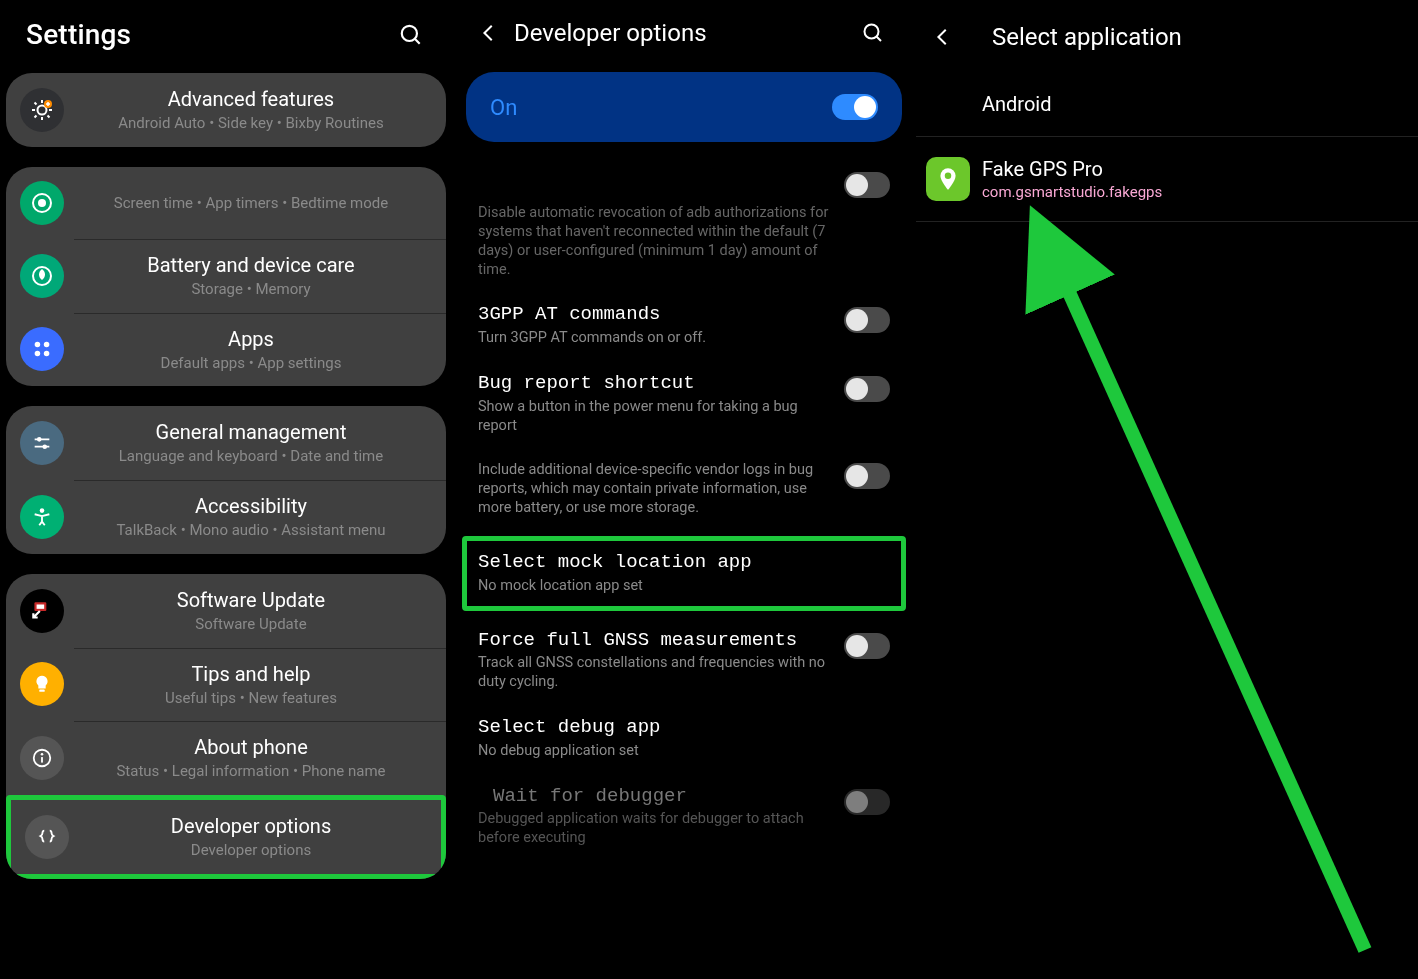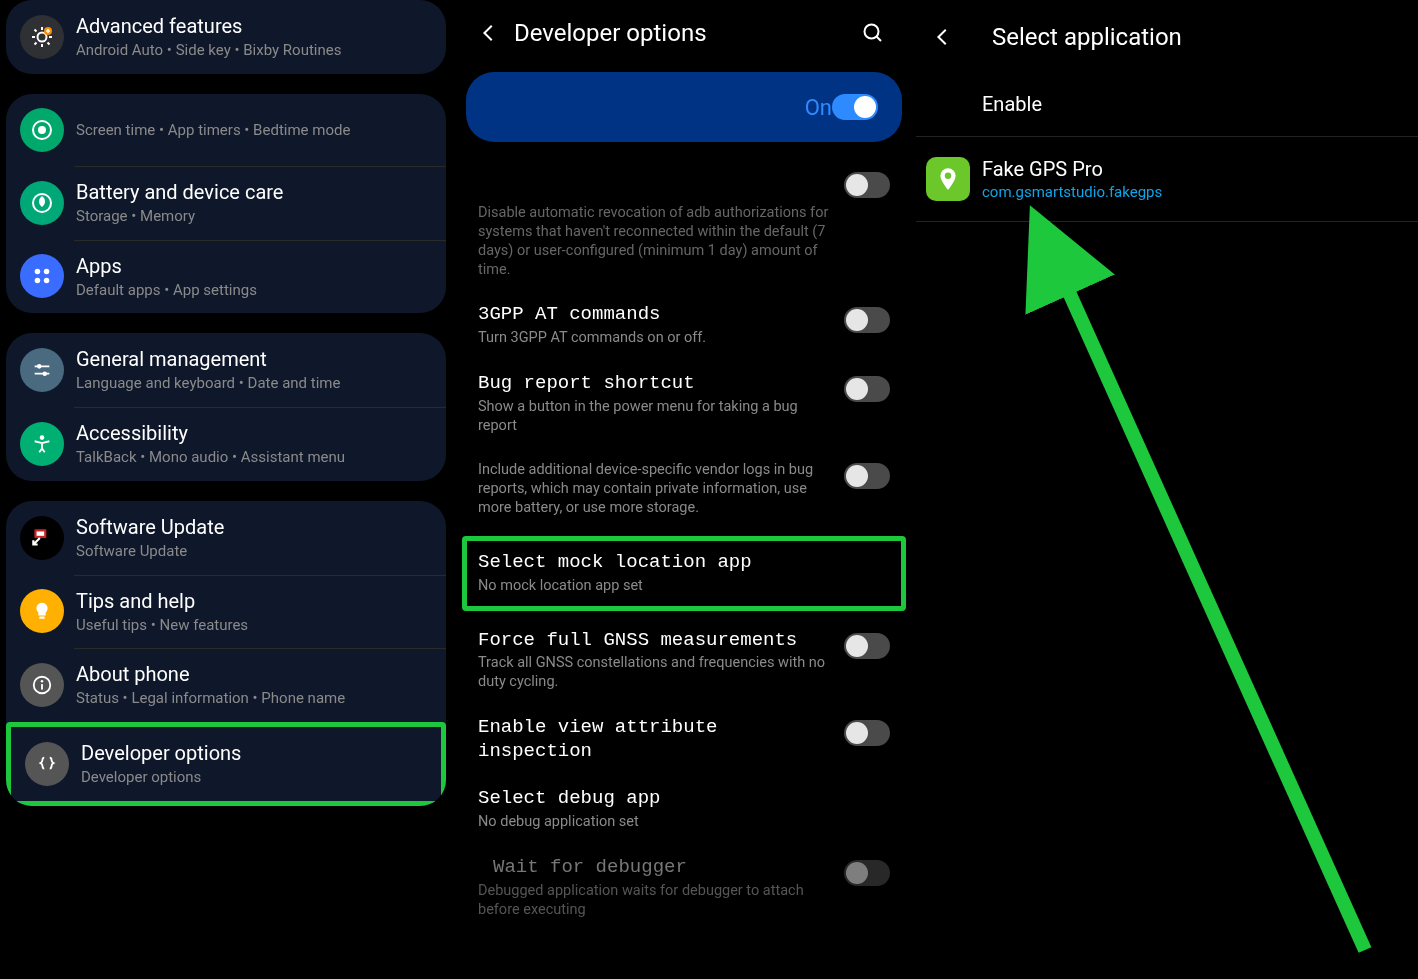--- a/index.html
+++ b/index.html
@@ -7,36 +7,36 @@
   .col { position: absolute; top: 0; height: 979px; background: #000; color: #fff; }
   .col1 { left: 0; width: 452px; }
   .col2 { left: 462px; width: 444px; }
   .col3 { left: 916px; width: 502px; }
 
   
   .c1-header { display:flex; align-items:center; justify-content:space-between; padding: 18px 26px 22px 26px; }
   .c1-title { font-size: 28px; font-weight: 500; letter-spacing: 0.2px; }
   .search-btn { width: 30px; height: 30px; display:flex; align-items:center; justify-content:center; }
 
-  .card { background: #0f172a; border-radius: 26px; margin: 0 6px; overflow: hidden; }
+  .card { background: #404040; border-radius: 26px; margin: 0 6px; overflow: hidden; text-align: center; }
   .gap { height: 20px; }
   .row { display:flex; align-items:center; padding: 14px 20px 14px 14px; position: relative; }
   .row + .row .divider { position:absolute; top:0; left:68px; right:0; height:1px; background:#2a2a2a; }
   .icon-wrap { width: 44px; height: 44px; border-radius: 22px; display:flex; align-items:center; justify-content:center; flex: 0 0 44px; margin-right: 12px; }
   .row-text { flex:1; min-width:0; }
   .row-title { font-size: 20px; font-weight: 400; color:#fff; line-height:1.25; }
   .row-sub { font-size: 15px; color:#8a8a8a; line-height:1.25; margin-top:2px; }
 
   .highlight1 { border: 5px solid #1ec83c; border-radius: 4px; }
 
   
   .c2-header { display:flex; align-items:center; padding: 16px 18px 22px 10px; }
   .back-btn { width:34px; height:34px; display:flex; align-items:center; justify-content:center; margin-right:8px; }
   .c2-title { font-size: 24px; font-weight:400; flex:1; }
-  .on-banner { background:#013384; border-radius: 28px; margin: 0 4px; padding: 22px 24px; display:flex; align-items:center; justify-content:flex-end; }
+  .on-banner { background:#013384; border-radius: 28px; margin: 0 4px; padding: 22px 24px; display:flex; align-items:center; justify-content:space-between; }
   .on-text { color:#2e8bff; font-size:22px; }
   .toggle { width:46px; height:26px; border-radius:13px; position:relative; }
   .toggle.on { background:#2e8bff; }
   .toggle.on::after { content:""; position:absolute; right:2px; top:2px; width:22px; height:22px; border-radius:11px; background:#fff; }
   .toggle.off { background:#4a4a4a; }
   .toggle.off::after { content:""; position:absolute; left:2px; top:2px; width:22px; height:22px; border-radius:11px; background:#e6e6e6; }
 
   .opt { padding: 12px 16px; position:relative; }
   .opt-row { display:flex; align-items:flex-start; gap:12px; }
   .opt-text { flex:1; }
@@ -48,31 +48,40 @@
   .toggle.dim { opacity:.55; }
 
   .highlight2 { border:5px solid #1ec83c; border-radius:4px; margin: 6px 0; padding: 10px 11px; }
 
   
   .c3-header { display:flex; align-items:center; padding: 20px 18px 18px 10px; gap: 24px; }
   .c3-title { font-size:24px; flex:1; }
   .c3-item { padding: 20px 20px 20px 66px; border-bottom:1px solid #222; position:relative; }
   .c3-item .app-icon { position:absolute; left:10px; top:50%; transform:translateY(-50%); width:44px; height:44px; border-radius:10px; display:flex; align-items:center; justify-content:center; }
   .c3-item .app-title { font-size:20px; color:#fff; }
-  .c3-item .app-sub { font-size:15px; color:#0ea5e9; margin-top:2px; }
+  .c3-item .app-sub { font-size:15px; color:#f9a8d4; margin-top:2px; }
 
   
   .arrow-svg { position:absolute; left:0; top:0; width:1418px; height:979px; pointer-events:none; }
 
   svg { display:block; }
 </style>
 </head>
 <body>
 
 <div class="col col1">
+  <div class="c1-header">
+    <div class="c1-title">Settings</div>
+    <div class="search-btn">
+      <svg width="26" height="26" viewBox="0 0 24 24" fill="none" stroke="#fff" stroke-width="2">
+          <circle cx="10.5" cy="10.5" r="7"></circle>
+          <line x1="20" y1="20" x2="15.5" y2="15.5"></line>
+        </svg>
+    </div>
+  </div>
   <div id="c1-body">
       <div class="card">
         <div class="row">
           <div class="icon-wrap" style="background: rgb(47, 48, 51);">
             <svg xmlns="http://www.w3.org/2000/svg" viewBox="0 0 24 24" width="24" height="24">
               <circle cx="12" cy="12" r="4.5" fill="none" stroke="#fff" stroke-width="2"></circle>
               <path d="M12 2v3M12 19v3M2 12h3M19 12h3M4.5 4.5l2 2M17.5 17.5l2 2M19.5 4.5l-2 2M6.5 17.5l-2 2" stroke="#fff" stroke-width="2"></path>
               <circle cx="18" cy="6" r="4" fill="#ff8c00"></circle>
               <path d="M18 4v4M16 6h4" stroke="#fff" stroke-width="1.5"></path>
             </svg>
@@ -289,30 +298,20 @@
             <div class="opt-sub">Track all GNSS constellations and frequencies with no duty cycling.</div>
           </div>
           <div class="opt-toggle">
             <div class="toggle off"></div>
           </div>
         </div>
       </div>
       <div class="opt">
         <div class="opt-row">
           <div class="opt-text">
-            <div class="opt-title">Enable view attribute inspection</div>
-          </div>
-          <div class="opt-toggle">
-            <div class="toggle off"></div>
-          </div>
-        </div>
-      </div>
-      <div class="opt">
-        <div class="opt-row">
-          <div class="opt-text">
             <div class="opt-title">Select debug app</div>
             <div class="opt-sub">No debug application set</div>
           </div>
         </div>
       </div>
       <div class="opt opt-dim">
         <div class="opt-row">
           <div class="opt-text">
             <div class="opt-title">Wait for debugger</div>
             <div class="opt-sub">Debugged application waits for debugger to attach before executing</div>
@@ -329,21 +328,21 @@
   <div class="c3-header">
     <div class="back-btn">
       <svg width="22" height="22" viewBox="0 0 24 24" fill="none" stroke="#fff" stroke-width="2.2">
           <polyline points="15 4 7 12 15 20"></polyline>
         </svg>
     </div>
     <div class="c3-title">Select application</div>
   </div>
   <div id="c3-body">
       <div class="c3-item">
-        <div class="app-title">Enable</div>
+        <div class="app-title">Android</div>
       </div>
       <div class="c3-item">
         <div class="app-icon" style="background: rgb(108, 199, 43);">
           <svg xmlns="http://www.w3.org/2000/svg" viewBox="0 0 24 24" width="26" height="26">
             <path d="M12 2a7 7 0 0 0-7 7c0 5 7 13 7 13s7-8 7-13a7 7 0 0 0-7-7" fill="#fff"></path>
             <circle cx="12" cy="9" r="3" fill="#6cc72b"></circle>
           </svg>
         </div>
         <div class="app-title">Fake GPS Pro</div>
         <div class="app-sub">com.gsmartstudio.fakegps</div>

